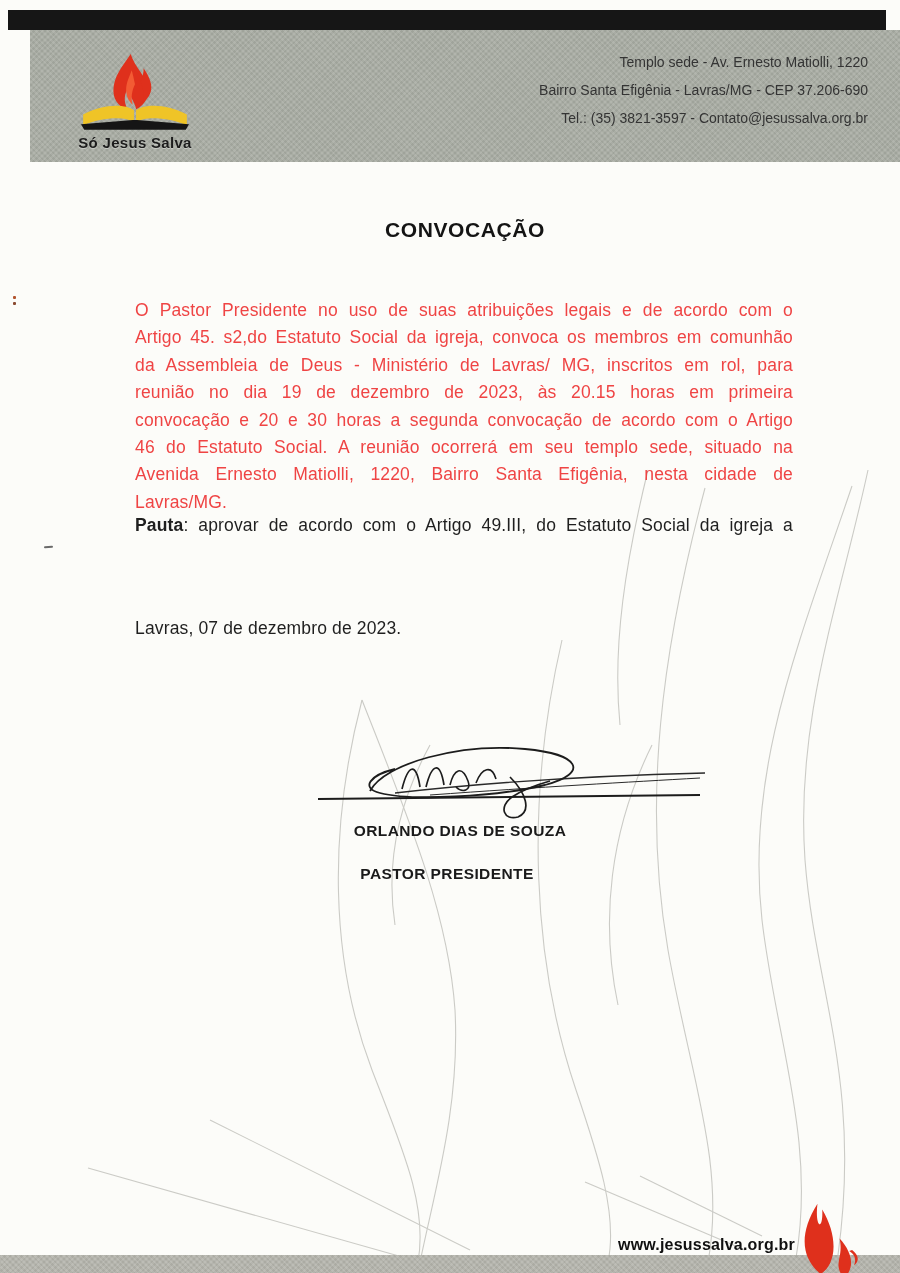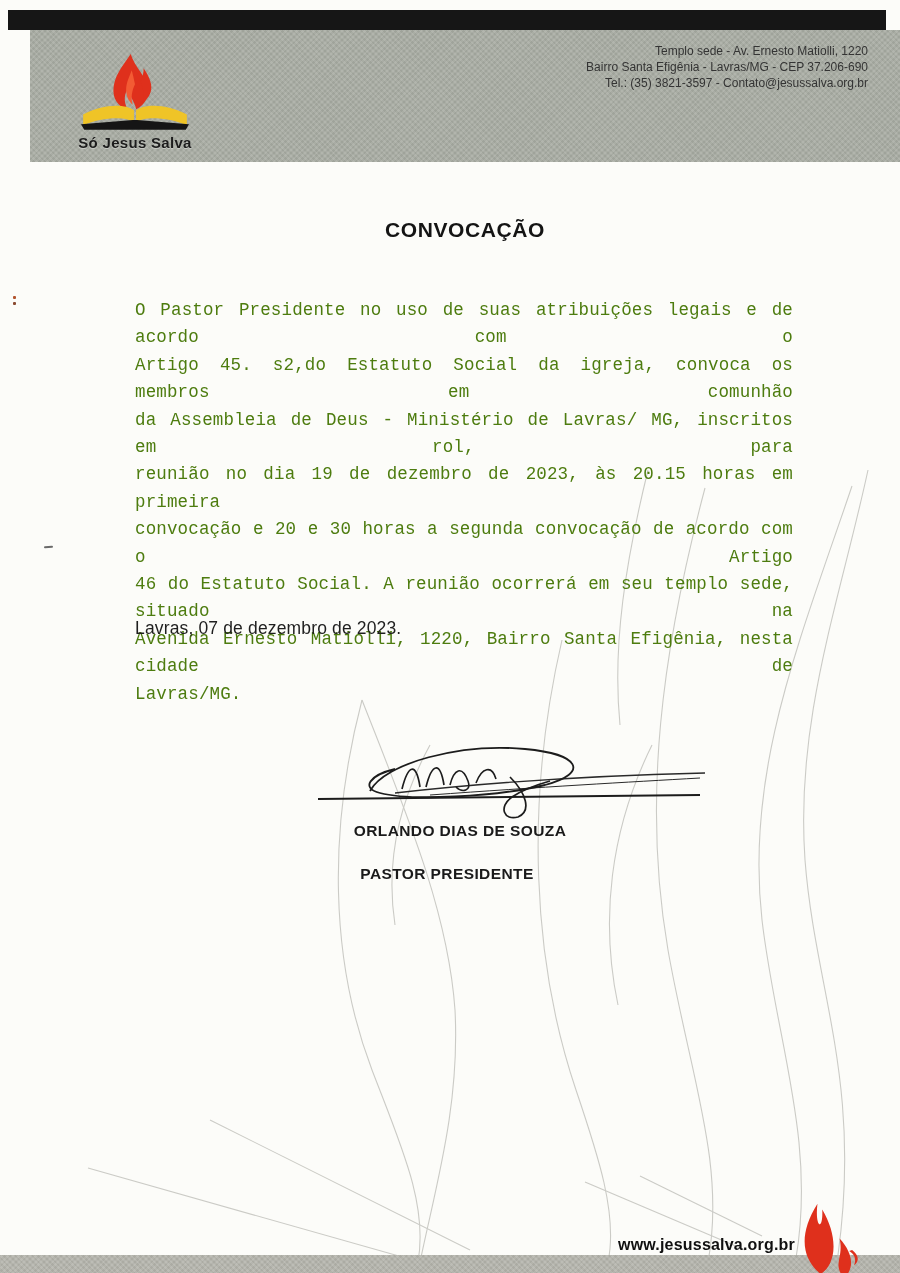--- a/index.html
+++ b/index.html
@@ -31,31 +31,31 @@
     position:absolute;left:0px;top:86px;width:160px;text-align:center;
     font-weight:bold;font-size:15px;color:#1c1c1c;letter-spacing:.3px;
     text-shadow:0 1px 0 rgba(255,255,255,.35);
   }
   .hdr-text{
     position:absolute;top:12px;right:32px;width:560px;text-align:right;
     color:#232323;
   }
   .org-name{font-size:21px;font-weight:bold;letter-spacing:.2px;color:#181818;}
   .subtitle{font-size:13px;font-weight:bold;font-style:italic;margin-top:1px;color:#262626;}
-  .addr{font-size:12px;margin-top:2px;color:#343434;}
+  .addr{font-size:14px;margin-top:12px;color:#343434;}
   
   .watermark{position:absolute;left:0;top:0;pointer-events:none;}
   
   .doc-title{
     position:absolute;top:218px;left:0;width:930px;text-align:center;
     font-size:21px;font-weight:bold;letter-spacing:.6px;color:#141414;
   }
   .body-text{
     position:absolute;top:297px;left:135px;width:658px;
-    font-size:17.5px;line-height:27.4px;color:#4d7c0f;letter-spacing:.15px;font-family:Liberation Mono, monospace;
+    font-size:17.5px;line-height:27.4px;color:#ef4444;letter-spacing:.15px;
   }
   .jline{text-align:justify;text-align-last:justify;}
   .jline.last{text-align:left;text-align-last:left;}
   .pauta-block{
     position:absolute;top:512px;left:135px;width:658px;
     font-size:17.5px;line-height:27.4px;color:#1f1f1f;letter-spacing:.15px;
   }
   .pauta-label{font-weight:bold;}
   .date-line{
     position:absolute;top:618px;left:135px;
@@ -145,20 +145,21 @@
     <div class="jline">Artigo 45. s2,do Estatuto Social da igreja, convoca os membros em comunhão</div>
     <div class="jline">da Assembleia de Deus - Ministério de Lavras/ MG, inscritos em rol, para</div>
     <div class="jline">reunião no dia 19 de dezembro de 2023, às 20.15 horas em primeira</div>
     <div class="jline">convocação e 20 e 30 horas a segunda convocação de acordo com o Artigo</div>
     <div class="jline">46 do Estatuto Social. A reunião ocorrerá em seu templo sede, situado na</div>
     <div class="jline">Avenida Ernesto Matiolli, 1220, Bairro Santa Efigênia, nesta cidade de</div>
     <div class="jline last">Lavras/MG.</div>
   </div>
 
   <div class="pauta-block">
+    <div class="jline"><span class="pauta-label">Pauta</span><span>: aprovar de acordo com o Artigo 49.III, do Estatuto Social da igreja a</span></div>
   </div>
 
   <div class="date-line">Lavras, 07 de dezembro de 2023.</div>
 
   <svg class="sig-svg" width="420" height="92" viewBox="0 0 420 92" fill="none">
 
     <path d="M 95 58 C 200 46 320 40 405 38" stroke="#2a2a2a" stroke-width="1.3"></path>
     <path d="M 130 60 C 240 52 330 47 400 43" stroke="#2a2a2a" stroke-width="1"></path>
 
     <path d="M 18 64 L 400 60" stroke="#1c1c1c" stroke-width="2.2"></path>

